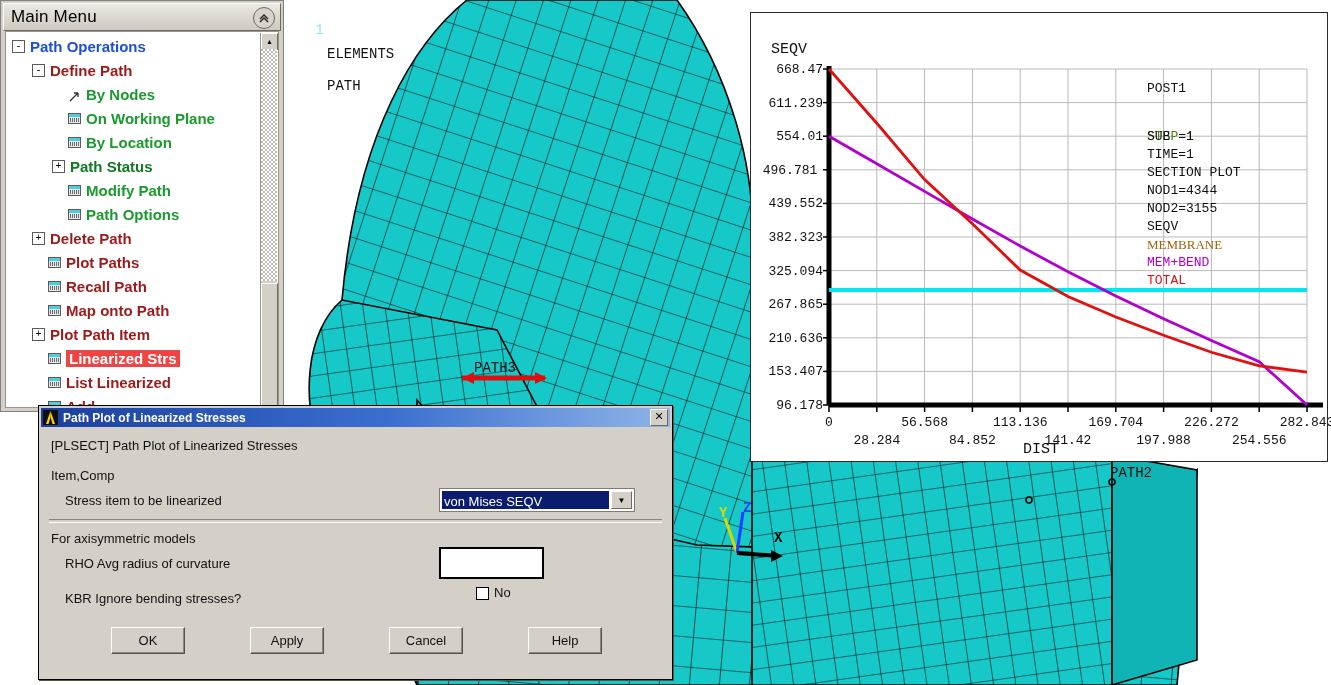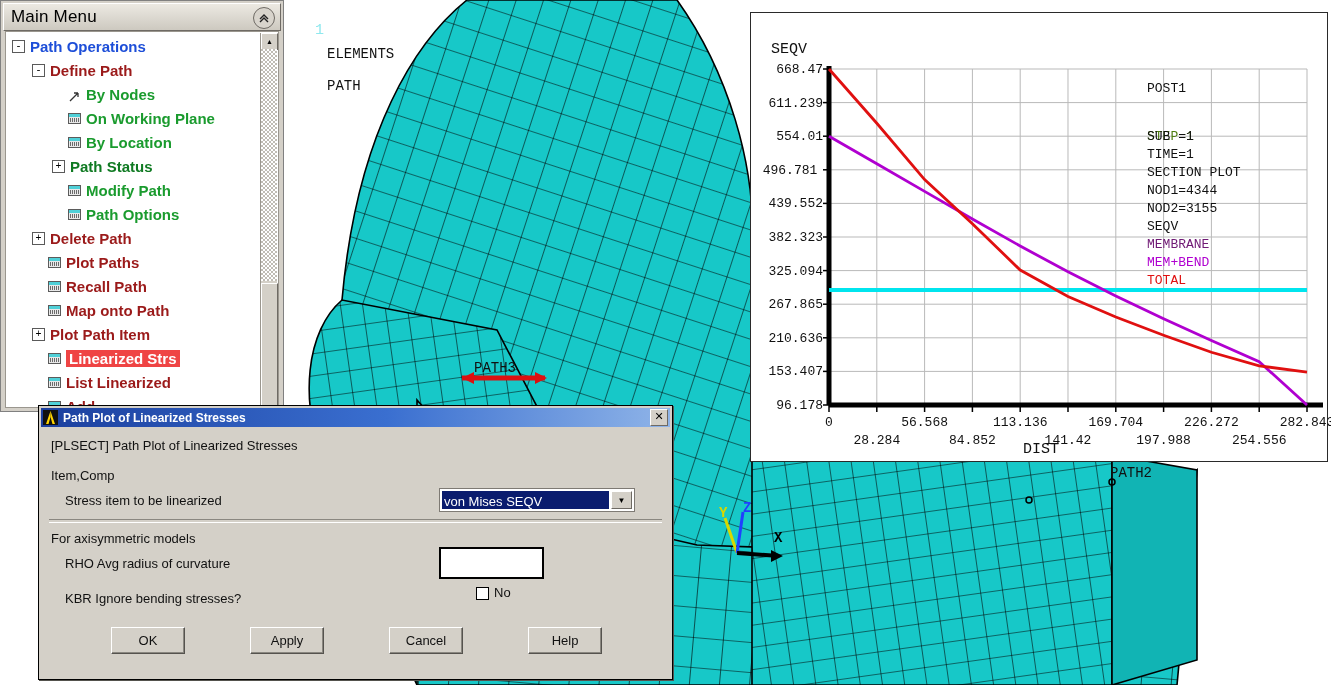--- a/index.html
+++ b/index.html
@@ -218,21 +218,21 @@
     </svg>
 
   <div class="leg" style="left:396px;top:68px;color:#111;">POST1</div>
   <div class="leg" style="left:396px;top:116px;color:#4d7c0f;">STEP=1</div>
   <div class="leg" style="left:396px;top:116px;color:#111;">SUB =1</div>
   <div class="leg" style="left:396px;top:134px;color:#111;">TIME=1</div>
   <div class="leg" style="left:396px;top:152px;color:#111;">SECTION PLOT</div>
   <div class="leg" style="left:396px;top:170px;color:#111;">NOD1=4344</div>
   <div class="leg" style="left:396px;top:188px;color:#111;">NOD2=3155</div>
   <div class="leg" style="left:396px;top:206px;color:#111;">SEQV</div>
-  <div class="leg" style="left:396px;top:224px;color:#701a75;">MEMBRANE</div>
+  <div class="leg" style="left:396px;top:224px;color:#a16207;font-family:Liberation Serif, serif;">MEMBRANE</div>
   <div class="leg" style="left:396px;top:242px;color:#b000d0;">MEM+BEND</div>
   <div class="leg" style="left:396px;top:260px;color:#e01010;">TOTAL</div>
 
   <div class="ctxt" style="left:272px;top:428px;font-size:15px;">DIST</div>
 <div class="ctxt" style="left: 6px; top: 385px; width: 66px; text-align: right;">96.178</div>
     <div class="ctxt" style="left: 6px; top: 351.4px; width: 66px; text-align: right;">153.407</div>
     <div class="ctxt" style="left: 6px; top: 317.8px; width: 66px; text-align: right;">210.636</div>
     <div class="ctxt" style="left: 6px; top: 284.2px; width: 66px; text-align: right;">267.865</div>
     <div class="ctxt" style="left: 6px; top: 250.6px; width: 66px; text-align: right;">325.094</div>
     <div class="ctxt" style="left: 6px; top: 217.001px; width: 66px; text-align: right;">382.323</div>

